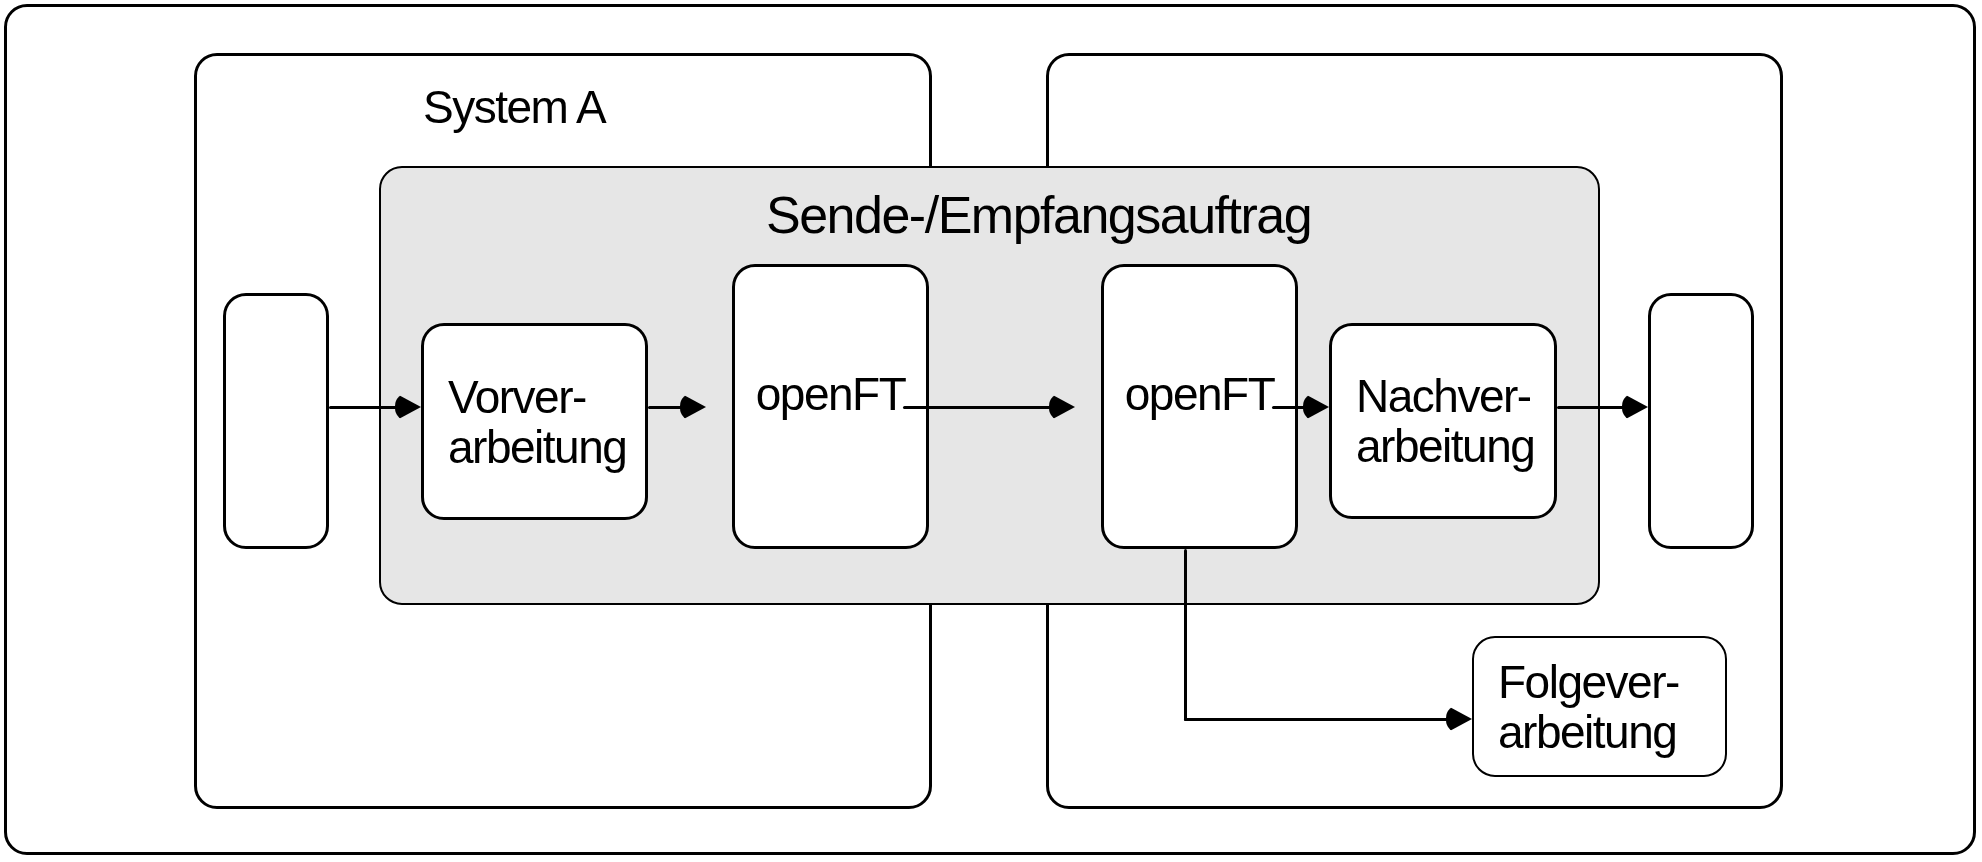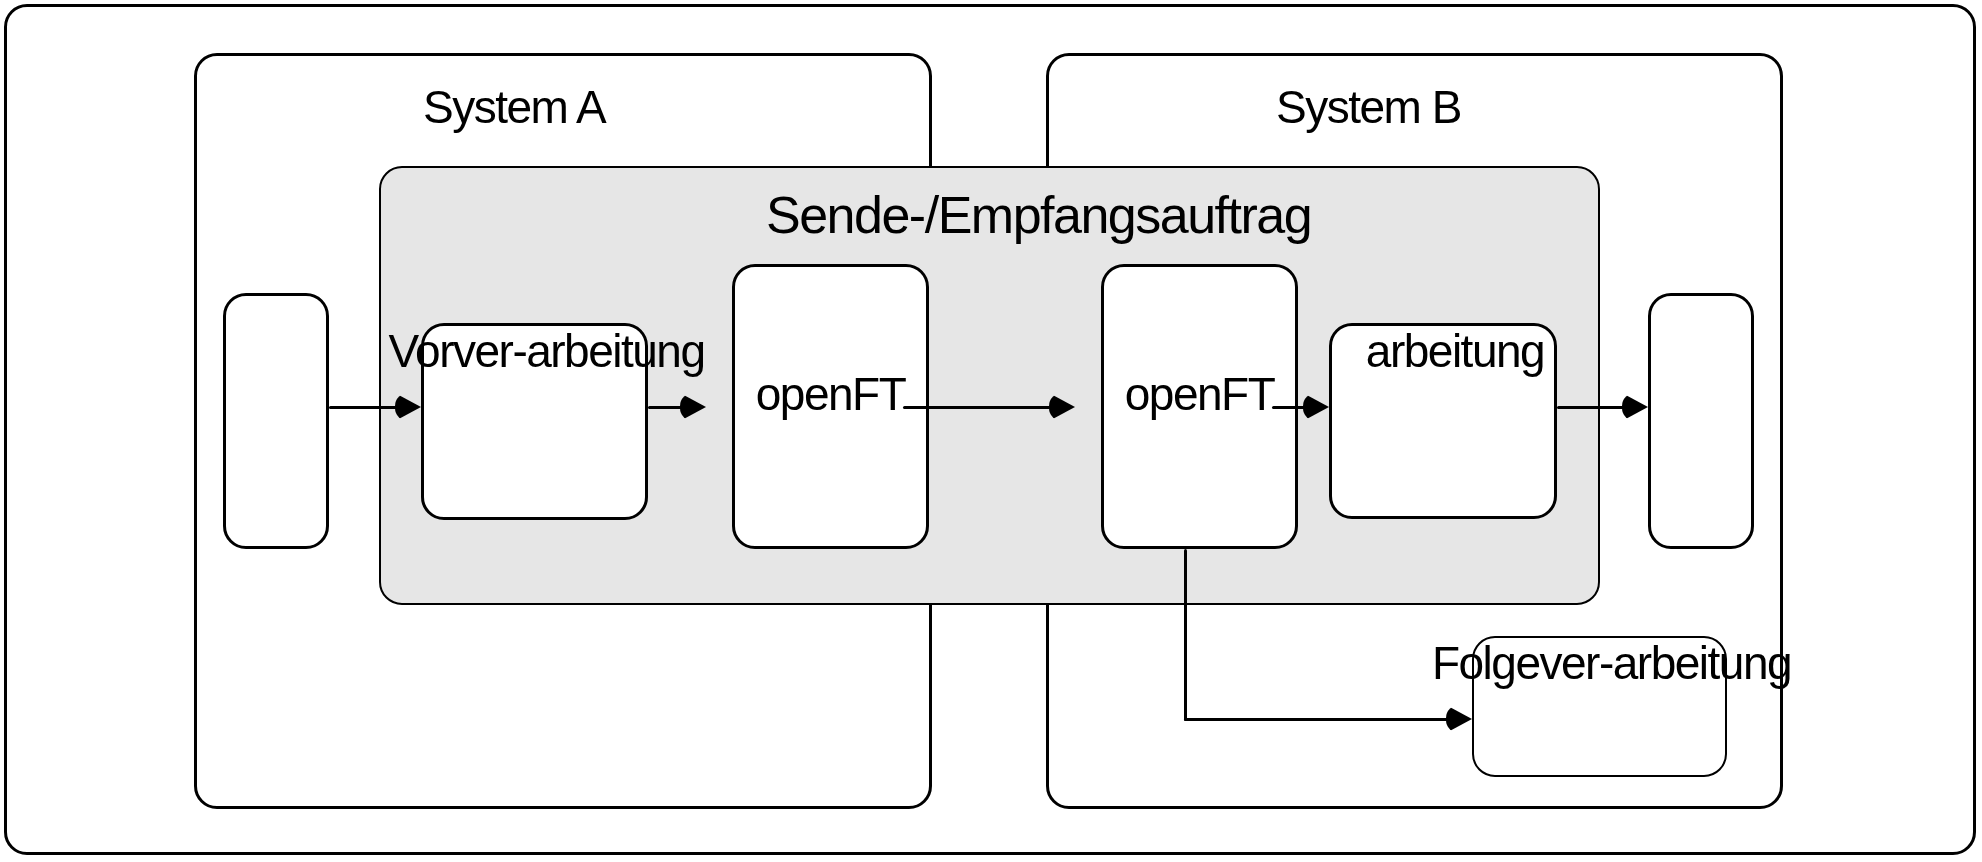--- a/index.html
+++ b/index.html
@@ -13,21 +13,21 @@
   .rect.thin { border-width:2px; }
   .rect.transparent { background:transparent; }
   .band { position:absolute; border:2px solid #000; background:#e6e6e6; }
   .label {
     position:absolute; white-space:nowrap; line-height:1;
     letter-spacing:-1.5px; color:#000;
   }
   .heading { font-size:46px; }
   .band-title { font-size:52px; }
   .proc-label {
-    display:flex; flex-direction:row; justify-content:center;
+    display:flex; flex-direction:column; justify-content:center;
     font-size:46px; line-height:50px; letter-spacing:-1.5px;
     padding-left:24px; color:#000;
   }
   .openft-label {
     display:flex; flex-direction:row; align-items:center; justify-content:center;
     font-size:46px; letter-spacing:-1.5px; padding-bottom:26px; color:#000;margin-left:26px;
   }
   .hline { position:absolute; height:3px; background:#000; }
   .vline { position:absolute; width:3px; background:#000; }
   .arrowhead {
@@ -41,21 +41,20 @@
 <body>
 
 <div class="abs" style="left:0;top:0;width:1982px;height:862px;">
 
   <div class="rect transparent" style="left:4px;top:4px;width:1972px;height:851px;background:transparent;"></div>
 
   <div class="rect transparent" style="left:194px;top:53px;width:738px;height:756px;background:transparent;"></div>
   <div class="rect transparent" style="left:1046px;top:53px;width:737px;height:756px;background:transparent;"></div>
 
   <div class="label heading" style="left:423px;top:84px;">System A</div>
-  <div class="label heading" style="left:1276px;top:84px;">System B</div>
 
   <div class="band" style="left: 379px; top: 166px; width: 1221px; height: 439px; background-color: rgb(230, 230, 230);"></div>
   <div class="label band-title" style="left:766px;top:189px;">Sende-/Empfangsauftrag</div>
 
   <div class="rect" style="left:223px;top:293px;width:106px;height:256px;"></div>
   <div class="rect" style="left:1648px;top:293px;width:106px;height:256px;"></div>
 
   <div class="rect proc-label" style="left:421px;top:323px;width:227px;height:197px;">
     <div>Vorver-</div>
     <div>arbeitung</div>
@@ -63,20 +62,21 @@
 
   <div class="rect openft-label" style="left:706px;top:264px;width:197px;height:285px;">
     <span>openFT</span>
   </div>
 
   <div class="rect openft-label" style="left:1075px;top:264px;width:197px;height:285px;">
     <span>openFT</span>
   </div>
 
   <div class="rect proc-label" style="left:1329px;top:323px;width:228px;height:196px;">
+    <div>Nachver-</div>
     <div>arbeitung</div>
   </div>
 
   <div class="rect thin proc-label" style="left:1472px;top:636px;width:255px;height:141px;">
     <div>Folgever-</div>
     <div>arbeitung</div>
   </div>
 
   <div class="hline" style="left:329px;top:406px;width:70px;"></div>
   <div class="arrowhead" style="left:395px;top:393px;"></div>

